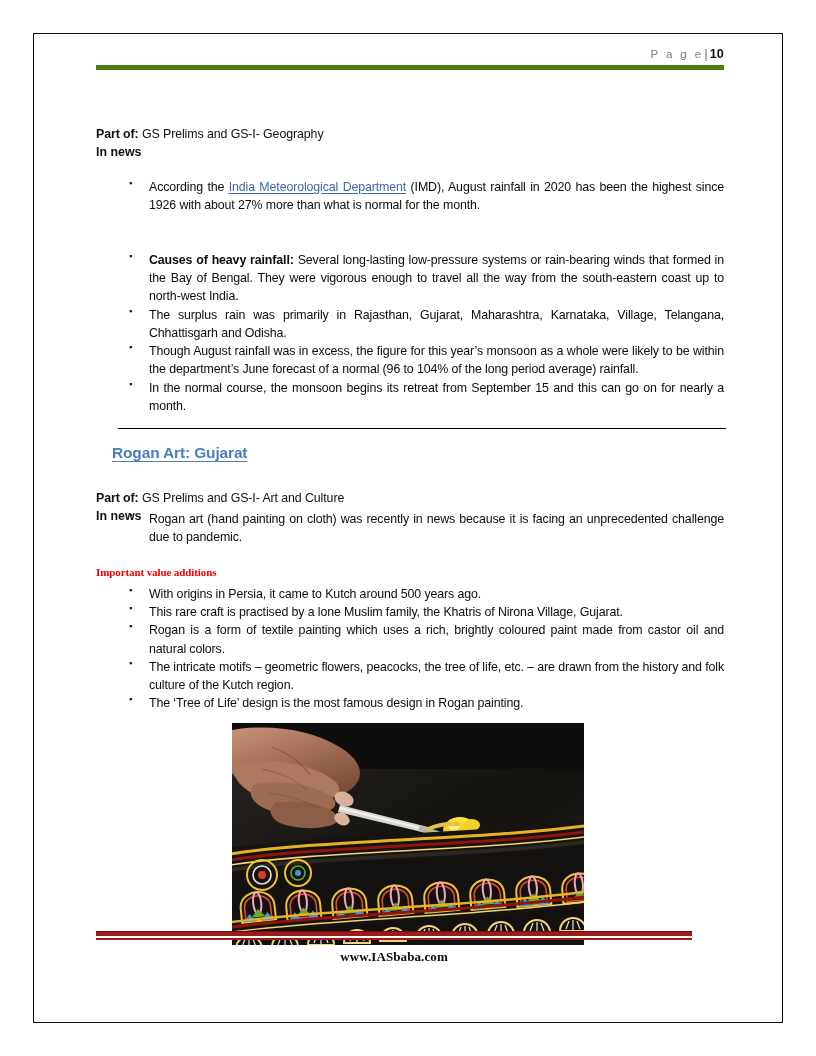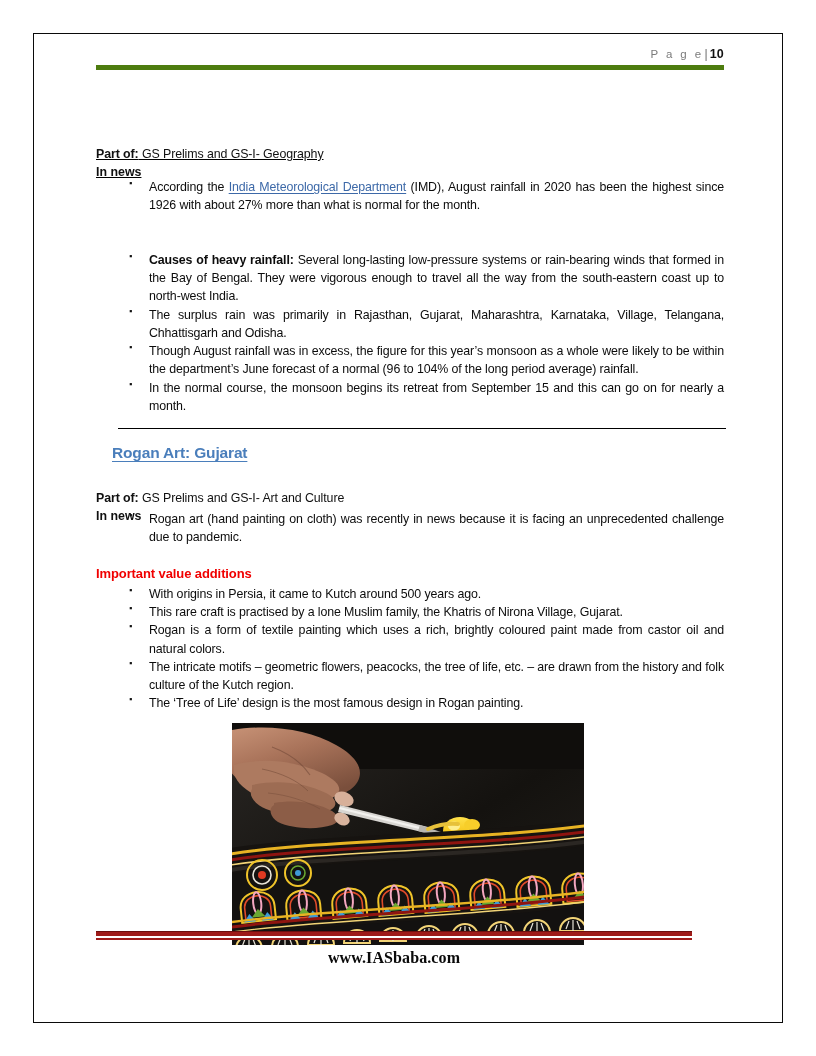--- a/index.html
+++ b/index.html
@@ -70,25 +70,26 @@
     letter-spacing: -0.1px;
   }
   .meta-line b { font-weight: bold; }
   .bold-label {
     font-size: 12.4px;
     font-weight: bold;
     color: #101010;
     line-height: 1.45;
   }
   .red-label {
-    font-size: 13px;
+    font-size: 11px;
     font-weight: bold;
     color: #f00000;
     line-height: 1.45;
     letter-spacing: -0.1px;
+    font-family: Liberation Serif, serif;
   }
 
   
   ul.bl {
     list-style: none;
     margin: 0;
     padding: 0 0 0 53px;
   }
   ul.bl > li {
     position: relative;
@@ -147,40 +148,40 @@
     background: #9e1b19;
     border-top: 1px solid #6d0f0e;
   }
   .rule-gap { height: 2px; background: #ffffff; }
   .rule-thin { height: 2px; background: #9e1b19; }
   #footer-text {
     margin-top: 9px;
     text-align: center;
     font-family: "Liberation Serif", serif;
     font-weight: bold;
-    font-size: 16px;
+    font-size: 13px;
     color: #0a0a0a;
     letter-spacing: 0.1px;
   }
 </style>
 </head>
 <body>
 
 <div id="page">
 
   <div id="page-frame"></div>
 
   <div id="content">
 
     <div class="page-header">
       <span class="hdr-page-word">P a g e</span><span class="hdr-sep">|</span><span class="hdr-num">10</span>
     </div>
 
 
-    <div class="blk" style="top:102px;text-decoration:underline;">
+    <div class="blk" style="top:82px;">
       <div class="meta-line">
         <b>Part of:</b><span> GS Prelims and GS-I- Geography</span>
       </div>
       <div class="bold-label">In news</div>
     </div>
 
     <ul class="bl blk" style="top:134px; width:628px;">
       <li>
         <span>According the </span><a class="inline-link" href="#">India Meteorological Department</a><span> (IMD), August rainfall in 2020 has been the highest since 1926 with about 27% more than what is normal for the month.</span>
       </li>

